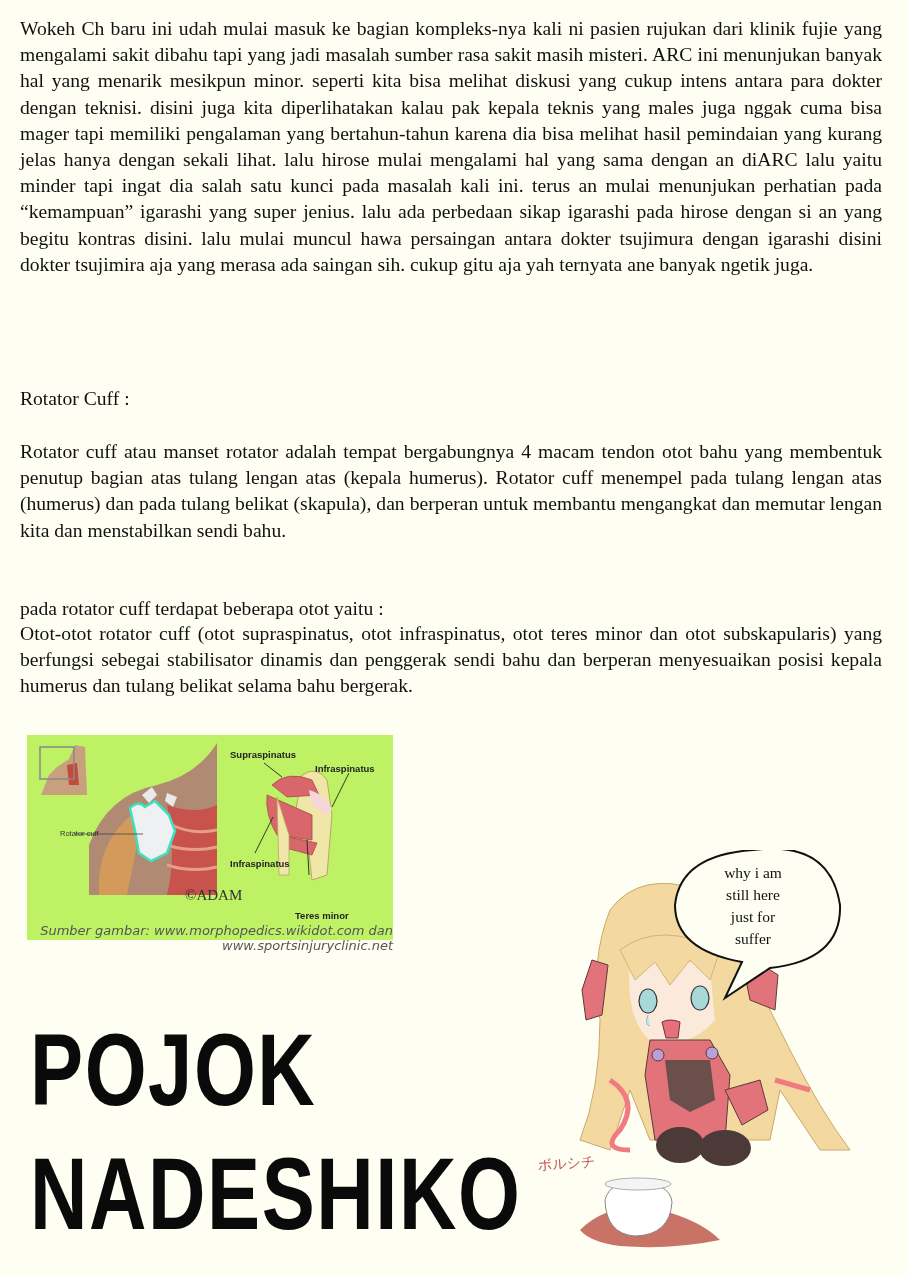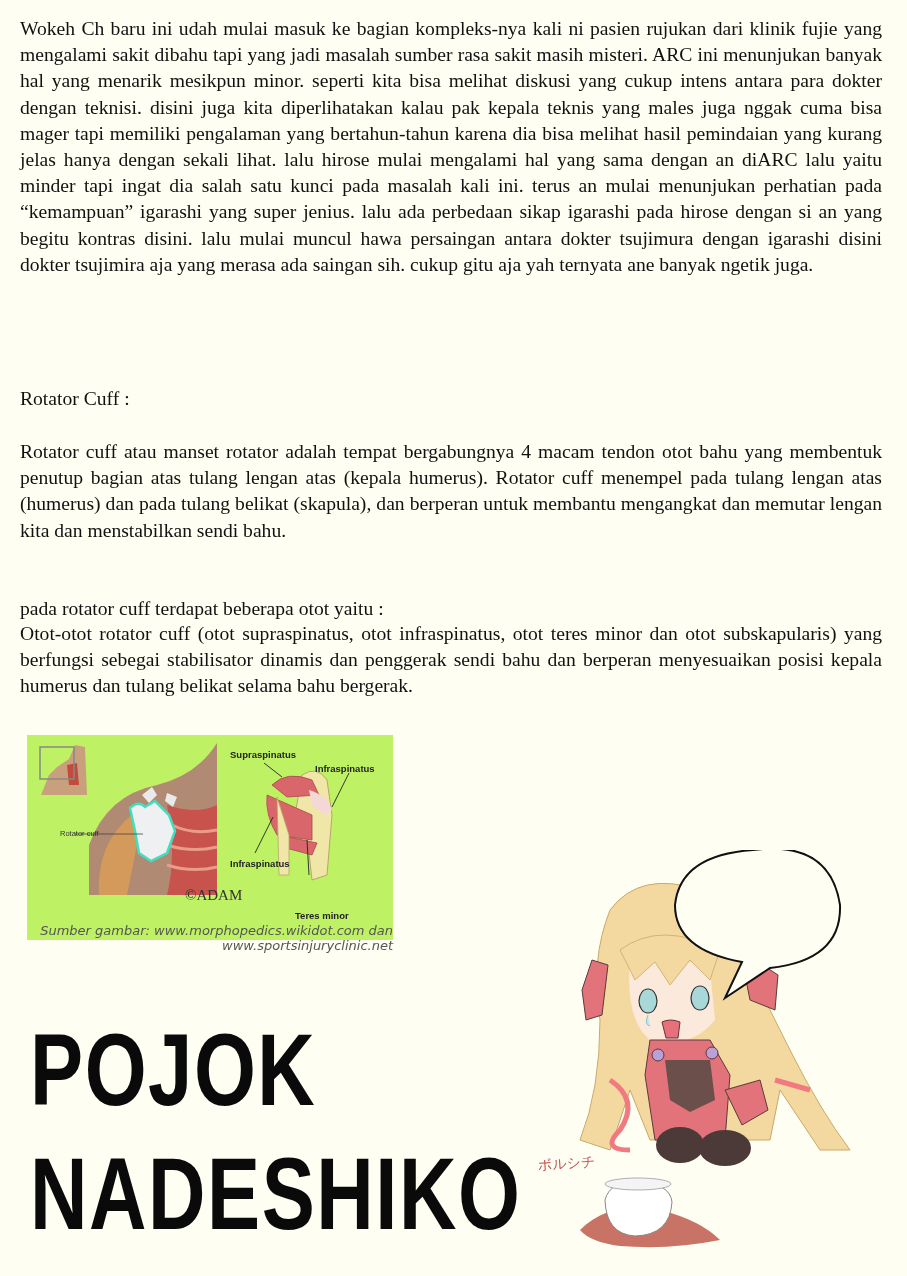--- a/index.html
+++ b/index.html
@@ -158,14 +158,20 @@
 
     <ellipse cx="160" cy="295" rx="24" ry="18" fill="#4b3a38"></ellipse>
     <ellipse cx="205" cy="298" rx="26" ry="18" fill="#4b3a38"></ellipse>
 
     <path d="M233 0 Q310 -10 320 55 Q322 110 250 118 L205 148 L222 112 Q155 100 155 55 Q160 5 233 0 Z" fill="#fefef2" stroke="#111" stroke-width="2"></path>
 
     <path d="M60 380 Q90 350 140 360 Q180 370 200 390 Q150 400 100 396 Q70 392 60 380 Z" fill="#c05a4e" opacity="0.85"></path>
     <path d="M85 350 Q90 330 120 332 Q150 334 152 352 Q150 385 115 386 Q86 384 85 350 Z" fill="#ffffff" stroke="#888" stroke-width="1"></path>
     <ellipse cx="118" cy="334" rx="33" ry="6" fill="#f4f4f4" stroke="#999" stroke-width="0.8"></ellipse>
   </svg>
+  <div class="bubble-text">
+    <div>why i am</div>
+    <div>still here</div>
+    <div>just for</div>
+    <div>suffer</div>
+  </div>
   <div class="signature">ボルシチ</div>
 </div>
 
 </body></html>

